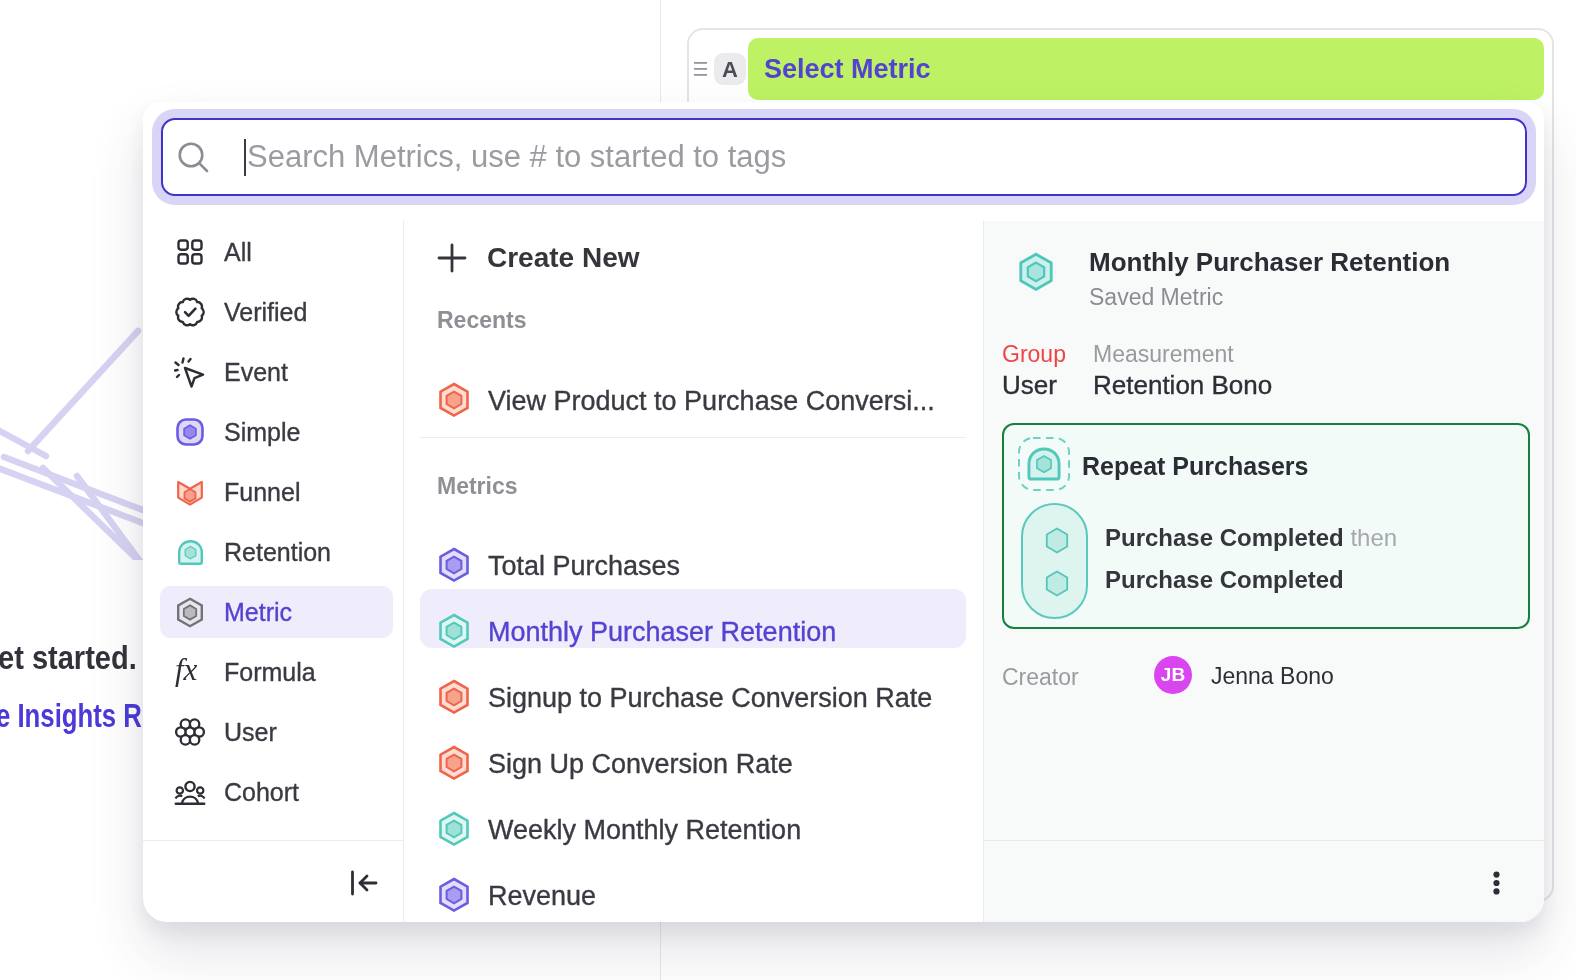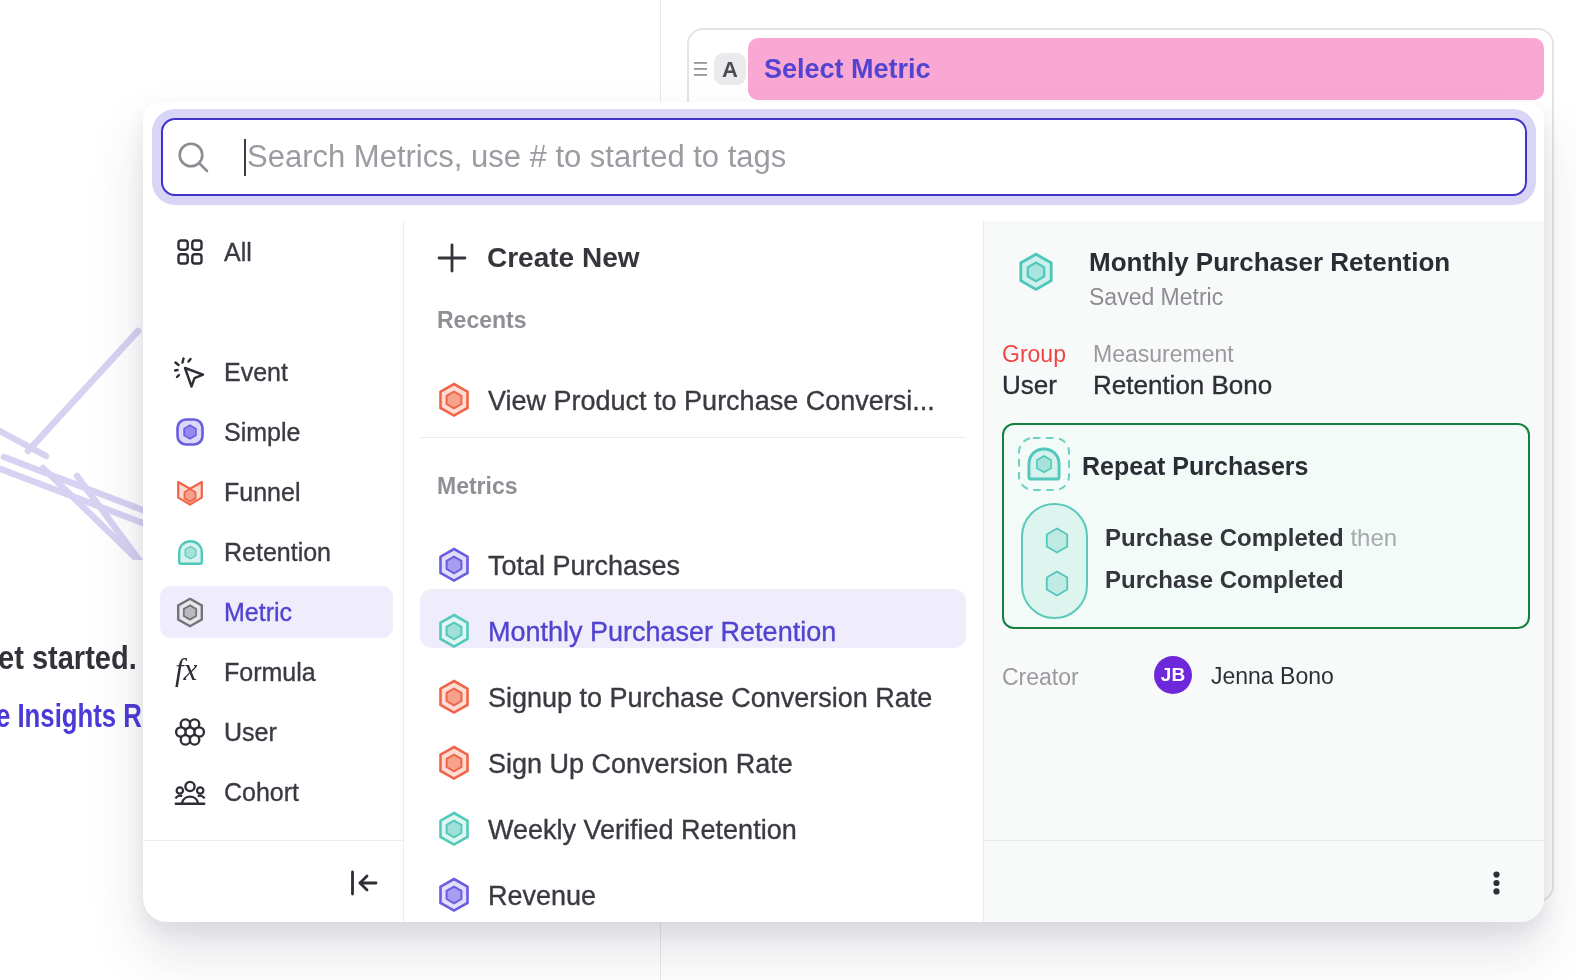--- a/index.html
+++ b/index.html
@@ -10,21 +10,21 @@
   
   #vline { left:660px; top:0; width:1px; height:980px; background:#e8e8eb; }
   #t1 { left:-2px; top:639px; font-size:33px; font-weight:700; color:#32323a; transform:scaleX(.88); transform-origin:0 0;}
   #t2 { left:-4px; top:697px; font-size:33px; font-weight:700; color:#4b3ad8; transform:scaleX(.78); transform-origin:0 0;}
   #topcard { left:687px; top:28px; width:867px; height:874px; background:#fff;
      border:2px solid #e4e4e8; border-radius:16px; }
   #burger { left:694px; top:61px; }
   #abadge { left:714px; top:53px; width:32px; height:32px; background:#ebebee;
      border-radius:9px; color:#4c4c54; font-size:22px; font-weight:700;
      text-align:center; line-height:33px; }
-  #selbar { left:748px; top:38px; width:796px; height:62px; background:#f9a8d4;
+  #selbar { left:748px; top:38px; width:796px; height:62px; background:#bef264;
      border-radius:10px; color:#5243d1; font-size:27px; font-weight:700;
      line-height:62px; padding-left:16px; }
   
   #modal { left:143px; top:102px; width:1401px; height:820px; background:#fff;
      border-radius:17px 17px 24px 24px;
      box-shadow:0 10px 18px rgba(55,55,85,.08), 0 30px 55px rgba(55,55,85,.14); }
   #search { position:absolute; left:18px; top:16px; width:1366px; height:78px;
      border:2.5px solid #4033cb; border-radius:14px; background:#fff;
      box-shadow:0 0 0 9px #d9d5f6; }
   #search .ph { position:absolute; left:84px; top:0; line-height:74px;
@@ -122,40 +122,49 @@
               <path d="M12 1.5 L22.2 7.4 V19.6 L12 25.5 L1.8 19.6 V7.4 Z" fill="#c0ebe4" stroke="#54c6b8" stroke-width="1.8"></path>
             </svg>
             <svg class="abs" style="left:22px;top:65px" width="24" height="27" viewBox="0 0 24 27">
               <path d="M12 1.5 L22.2 7.4 V19.6 L12 25.5 L1.8 19.6 V7.4 Z" fill="#c0ebe4" stroke="#54c6b8" stroke-width="1.8"></path>
             </svg>
           </div>
           <div class="abs" style="left:101px;top:99px;font-size:24px;color:#35353c"><span class="bold">Purchase Completed</span> <span style="color:#a7a7ad">then</span></div>
           <div class="abs bold" style="left:101px;top:141px;font-size:24px;color:#35353c">Purchase Completed</div>
         </div>
         <div class="abs" style="left:18px;top:443px;font-size:23px;color:#9a9aa0">Creator</div>
-        <div class="abs" style="left:170px;top:435px;width:38px;height:38px;border-radius:50%;background:#6d28d9;color:#fff;font-size:19px;font-weight:700;text-align:center;line-height:38px">JB</div>
+        <div class="abs" style="left:170px;top:435px;width:38px;height:38px;border-radius:50%;background:#d946ef;color:#fff;font-size:19px;font-weight:700;text-align:center;line-height:38px">JB</div>
         <div class="abs" style="left:227px;top:442px;font-size:23px;color:#2e2e36">Jenna Bono</div>
         <div class="abs" style="left:0;top:619px;width:561px;height:1px;background:#e8eae9"></div>
         <svg class="abs" style="left:506px;top:650px" width="13" height="25" viewBox="0 0 13 25" fill="#2e2e36">
           <circle cx="6.5" cy="3.6" r="3.1"></circle>
             <circle cx="6.5" cy="12" r="3.1"></circle>
             <circle cx="6.5" cy="20.4" r="3.1"></circle>
         </svg>
       </div>
       <div id="sbot" class="abs"></div>
       <div class="srow" style="top:124px">
           <span class="ic">
         <svg width="26" height="26" viewBox="0 0 26 26" fill="none" stroke="#2d2d35" stroke-width="2.4">
           <rect x="1.5" y="1.5" width="9.2" height="9.2" rx="2.6"></rect>
               <rect x="15.3" y="1.5" width="9.2" height="9.2" rx="2.6"></rect>
           <rect x="1.5" y="15.3" width="9.2" height="9.2" rx="2.6"></rect>
               <rect x="15.3" y="15.3" width="9.2" height="9.2" rx="2.6"></rect>
         </svg>
           </span>
           <span class="medium">All</span>
+        </div>
+      <div class="srow" style="top:184px">
+          <span class="ic">
+        <svg width="30" height="30" viewBox="0 0 30 30" fill="none">
+          <path d="M15.00 2.70 A4.6 4.6 0 0 1 22.23 5.05 A4.6 4.6 0 0 1 26.70 11.20 A4.6 4.6 0 0 1 26.70 18.80 A4.6 4.6 0 0 1 22.23 24.95 A4.6 4.6 0 0 1 15.00 27.30 A4.6 4.6 0 0 1 7.77 24.95 A4.6 4.6 0 0 1 3.30 18.80 A4.6 4.6 0 0 1 3.30 11.20 A4.6 4.6 0 0 1 7.77 5.05 A4.6 4.6 0 0 1 15.00 2.70 Z" stroke="#2d2d35" stroke-width="2.4" stroke-linejoin="round"></path>
+          <path d="M10 15.2 L13.6 18.8 L20.4 11.6" stroke="#2d2d35" stroke-width="2.6" stroke-linecap="round" stroke-linejoin="round" fill="none"></path>
+        </svg>
+          </span>
+          <span class="medium">Verified</span>
         </div>
       <div class="srow" style="top:244px">
           <span class="ic">
         <svg width="32" height="32" viewBox="0 0 32 32" fill="none" stroke="#2d2d35">
           <path d="M11 12 L29 18.6 L20.5 22.2 L17.5 30.5 Z" stroke-width="2.4" stroke-linejoin="round"></path>
           <g stroke-width="2.4" stroke-linecap="round">
             <path d="M8.5 6.5 L9.5 2.5"></path>
                 <path d="M4.5 9 L1.5 6.5"></path>
                 <path d="M3.5 14 L1 14.5"></path>
                 <path d="M14.5 5.5 L16.5 3"></path>
@@ -299,21 +308,21 @@
           </span>
           <span class="medium">Sign Up Conversion Rate</span>
         </div>
       <div class="mrow" style="top:684.5px">
           <span class="ic">
         <svg width="32" height="36" viewBox="0 0 32 36" fill="none">
           <path d="M16 2 L29.5 9.7 V25.9 L16 33.6 L2.5 25.9 V9.7 Z" fill="#e0f6f3" stroke="#53c9bb" stroke-width="2.6"></path>
           <path d="M16 9.6 L23.4 13.9 V22 L16 26.3 L8.6 22 V13.9 Z" fill="#9fe1d8" stroke="#53c9bb" stroke-width="2"></path>
         </svg>
           </span>
-          <span class="medium">Weekly Verified Retention</span>
+          <span class="medium">Weekly Monthly Retention</span>
         </div>
       <div class="mrow" style="top:750.5px">
           <span class="ic">
         <svg width="32" height="36" viewBox="0 0 32 36" fill="none">
           <path d="M16 2 L29.5 9.7 V25.9 L16 33.6 L2.5 25.9 V9.7 Z" fill="#e2def9" stroke="#6a5de1" stroke-width="2.6"></path>
           <path d="M16 9.6 L23.4 13.9 V22 L16 26.3 L8.6 22 V13.9 Z" fill="#a89df1" stroke="#6a5de1" stroke-width="2"></path>
         </svg>
           </span>
           <span class="medium">Revenue</span>
         </div>

